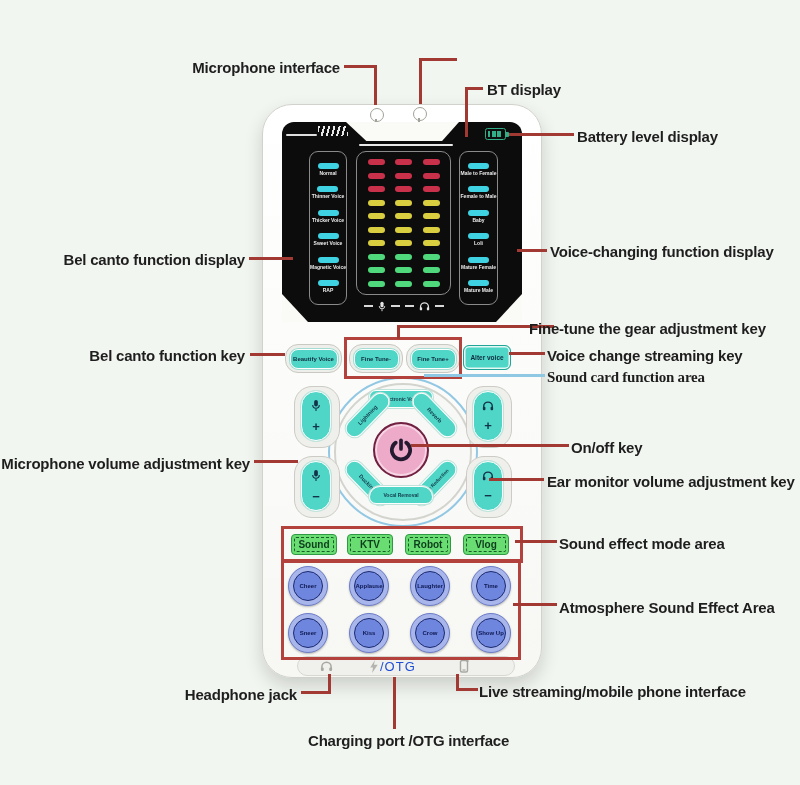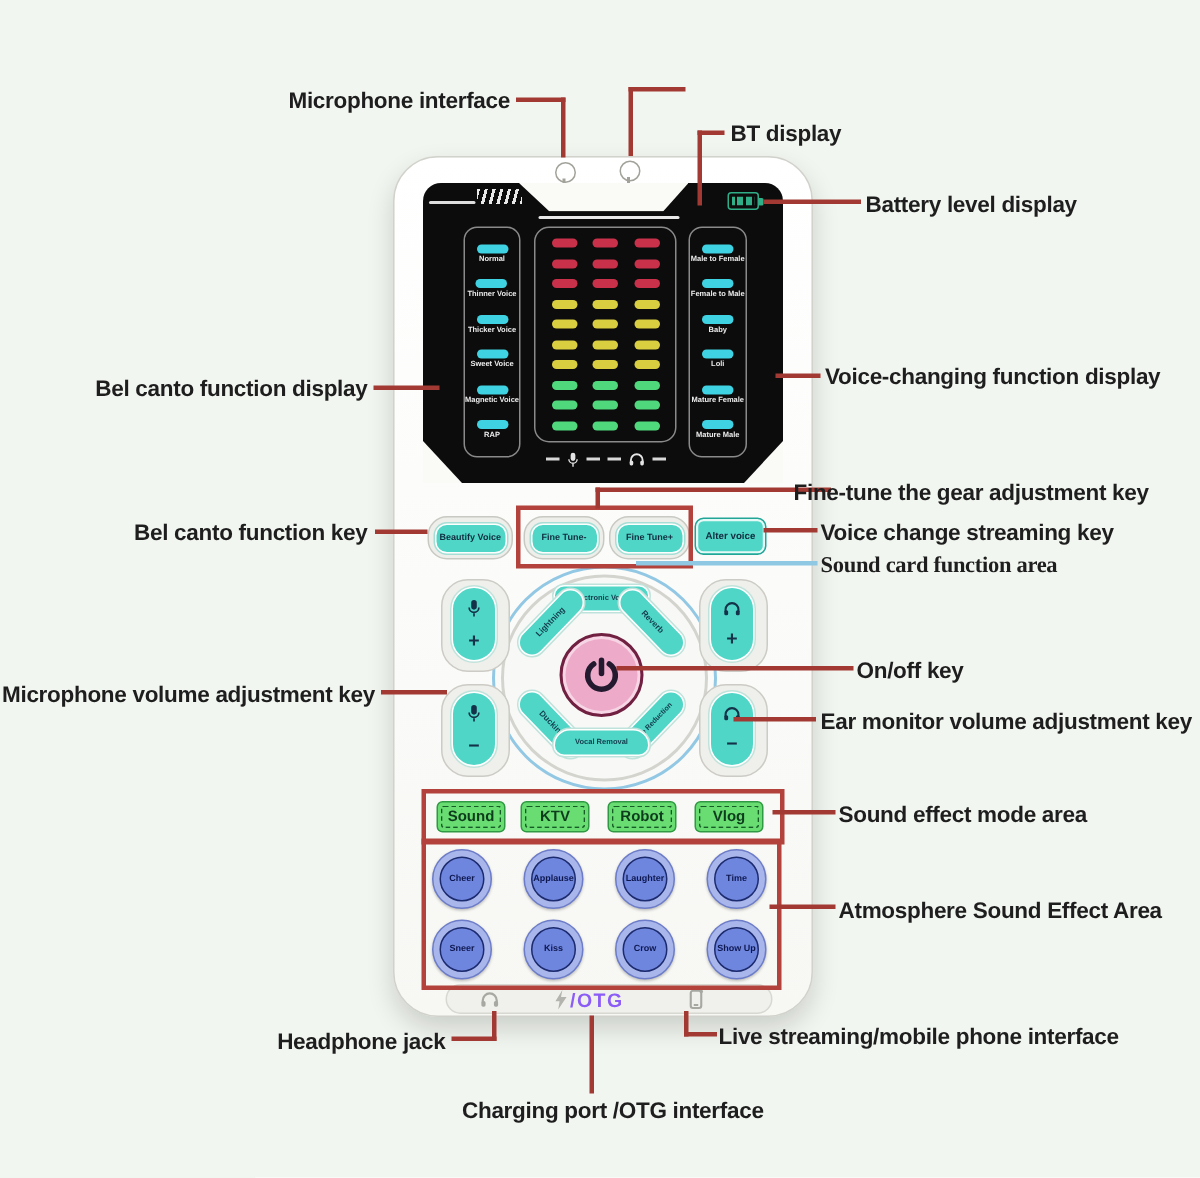--- a/index.html
+++ b/index.html
@@ -88,21 +88,21 @@
   
   .atmos-btn{position:absolute;width:40px;height:40px;border-radius:50%;background:#a8b6ec;border:1px solid #6c7cc8;
     display:flex;align-items:center;justify-content:center;box-sizing:border-box;box-shadow:0 1px 2px rgba(0,0,0,.25);}
   .atmos-inner{width:30px;height:30px;border-radius:50%;background:#6f86de;border:1.5px solid #1c2a6e;display:flex;align-items:center;justify-content:center;box-sizing:border-box;}
   .atmos-inner span{font-size:6px;font-weight:700;color:#0e1850;white-space:nowrap;}
 
   
   #bottom-lip{position:absolute;left:34px;top:551px;width:218px;height:20px;background:#f0f0ec;border:1px solid #d8d8d2;border-radius:10px;box-sizing:border-box;}
   #bottom-lip .port-icon{position:absolute;color:#a8a8a2;}
   #otg-wrap{position:absolute;left:72px;top:2px;display:flex;align-items:center;gap:2px;color:#b4b4ae;}
-  #otg-text{font-size:13px;font-weight:700;letter-spacing:1px;color:#8b5cf6;}
+  #otg-text{font-size:13px;font-weight:400;letter-spacing:1px;color:#1d4ed8;}
 </style>
 </head>
 <body>
 
 <div id="stage">
 
   <div id="device">
 
     <div class="jack" style="left:107px;top:3px;"></div>
     <div class="jack" style="left:150px;top:2px;"></div>

